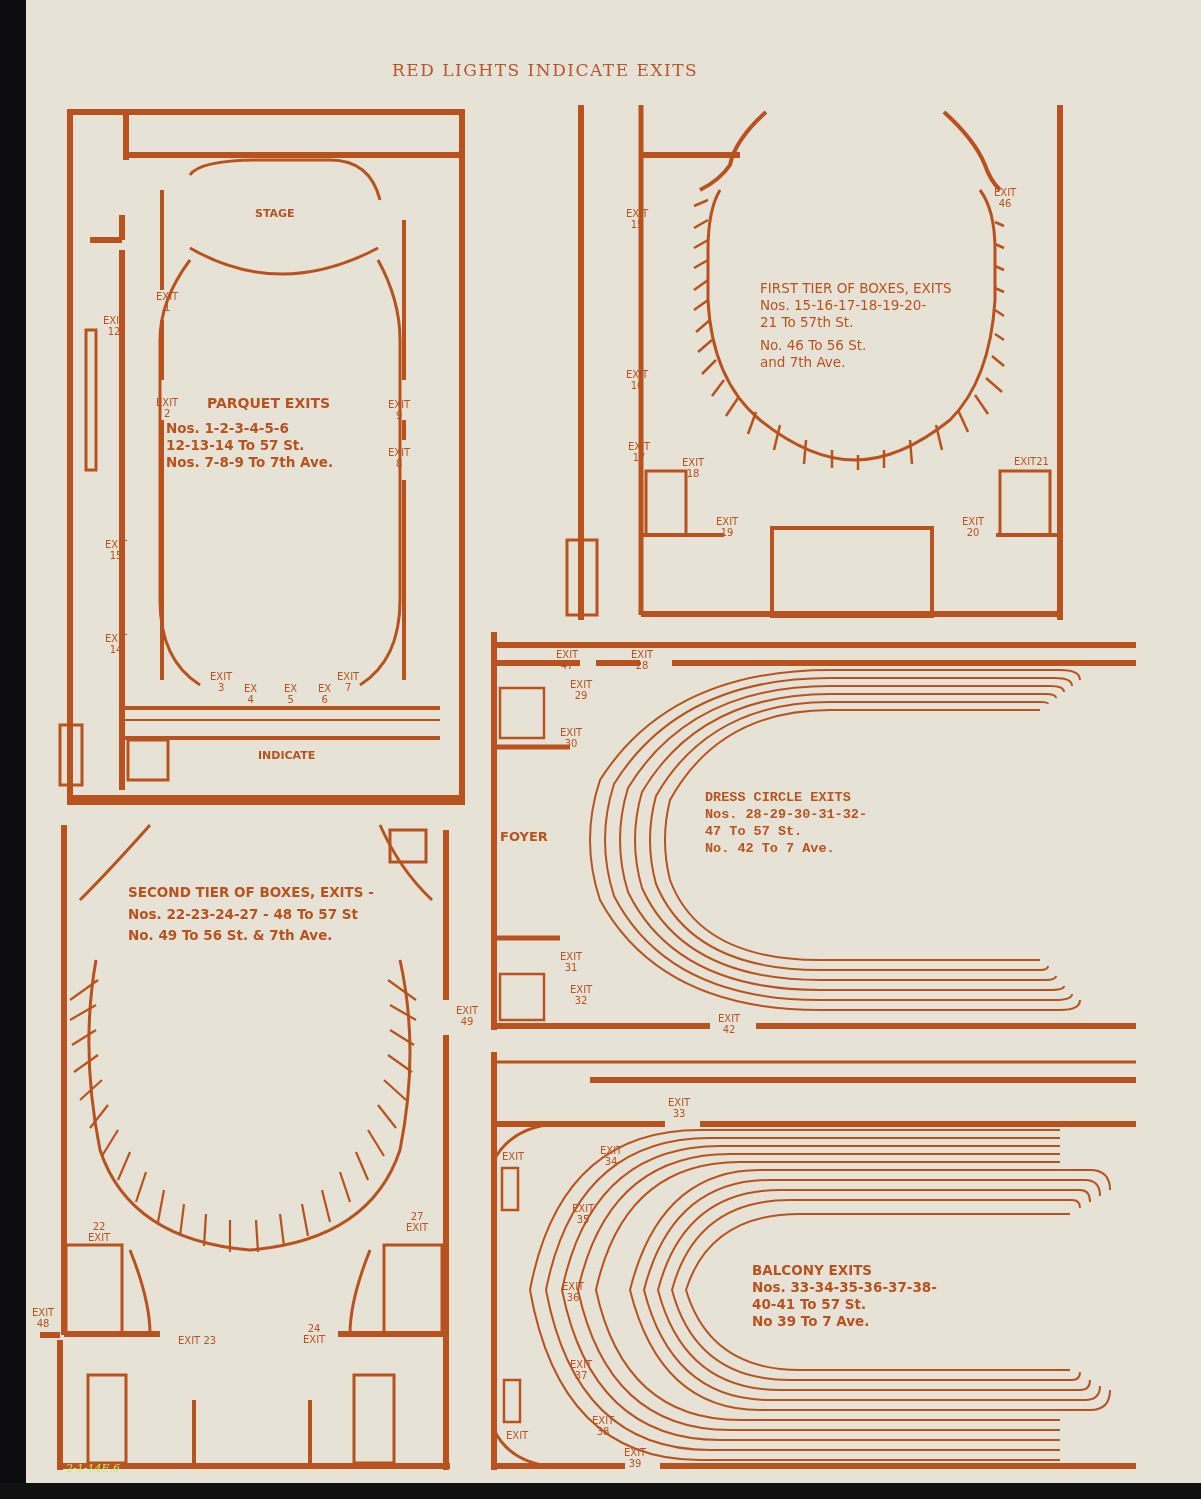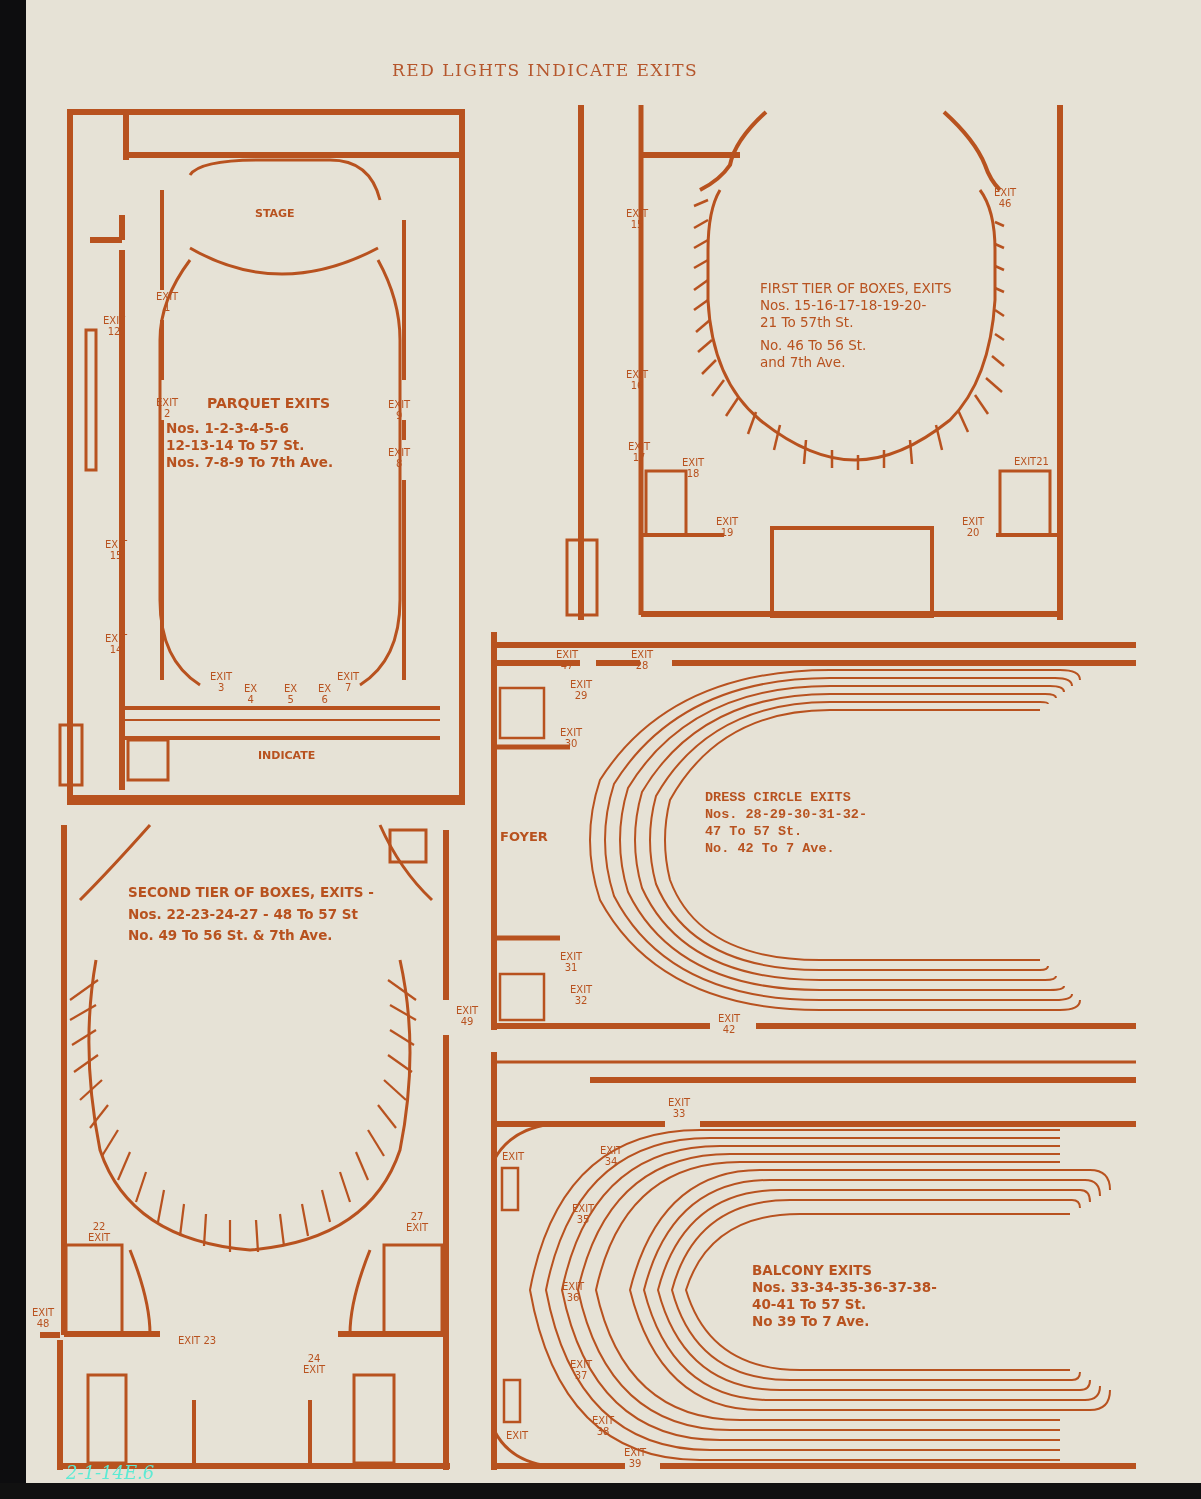--- a/index.html
+++ b/index.html
@@ -4,21 +4,21 @@
 <style>
   html,body{margin:0;padding:0;}
   body{width:1201px;height:1499px;position:relative;overflow:hidden;background:#0d0d0f;font-family:"DejaVu Sans",sans-serif;}
   .page{position:absolute;left:26px;top:0;width:1175px;height:1483px;background:#e6e2d6;}
   .header{position:absolute;left:392px;top:60px;font-family:"DejaVu Serif",serif;font-size:17px;letter-spacing:1.5px;color:#b5562c;}
   svg.plan{position:absolute;left:0;top:0;}
   .lbl{position:absolute;color:#b8521f;font-family:"DejaVu Sans",sans-serif;font-weight:normal;text-align:center;line-height:1.05;white-space:nowrap;}
   .exit{font-size:10px;}
   .title{font-size:14px;font-weight:bold;}
   .body{font-size:13.5px;font-weight:bold;text-align:left;line-height:1.25;}
-  .pencil{position:absolute;left:66px;top:1462px;font-family:"DejaVu Serif",serif;font-style:italic;font-size:18px;color:#5eead4;}
+  .pencil{position:absolute;left:66px;top:1462px;font-family:"DejaVu Serif",serif;font-style:italic;font-size:11px;color:#bef264;}
   .strip{position:absolute;left:0;top:1483px;width:1201px;height:16px;background:#111;}
 </style>
 </head>
 <body>
 
 <div class="page"></div>
 <div class="strip"></div>
 
 <div class="header">RED LIGHTS INDICATE EXITS</div>
 
@@ -331,21 +331,21 @@
 <div class="lbl body" style="left:128px;top:882px;text-align:left;line-height:1.6;">
   <div>SECOND TIER OF BOXES, EXITS -</div>
   <div>Nos. 22-23-24-27 - 48 To 57 St</div>
   <div>No. 49 To 56 St. &amp; 7th Ave.</div>
 </div>
 <div class="lbl exit" style="left:88px;top:1222px;">
     <div>22</div>
     <div>EXIT</div>
   </div>
 <div class="lbl exit" style="left:178px;top:1336px;"><span>EXIT</span> <span>23</span></div>
-<div class="lbl exit" style="left:303px;top:1354px;">
+<div class="lbl exit" style="left:303px;top:1324px;">
     <div>24</div>
     <div>EXIT</div>
   </div>
 <div class="lbl exit" style="left:406px;top:1212px;">
     <div>27</div>
     <div>EXIT</div>
   </div>
 <div class="lbl exit" style="left:32px;top:1308px;">
     <div>EXIT</div>
     <div>48</div>

